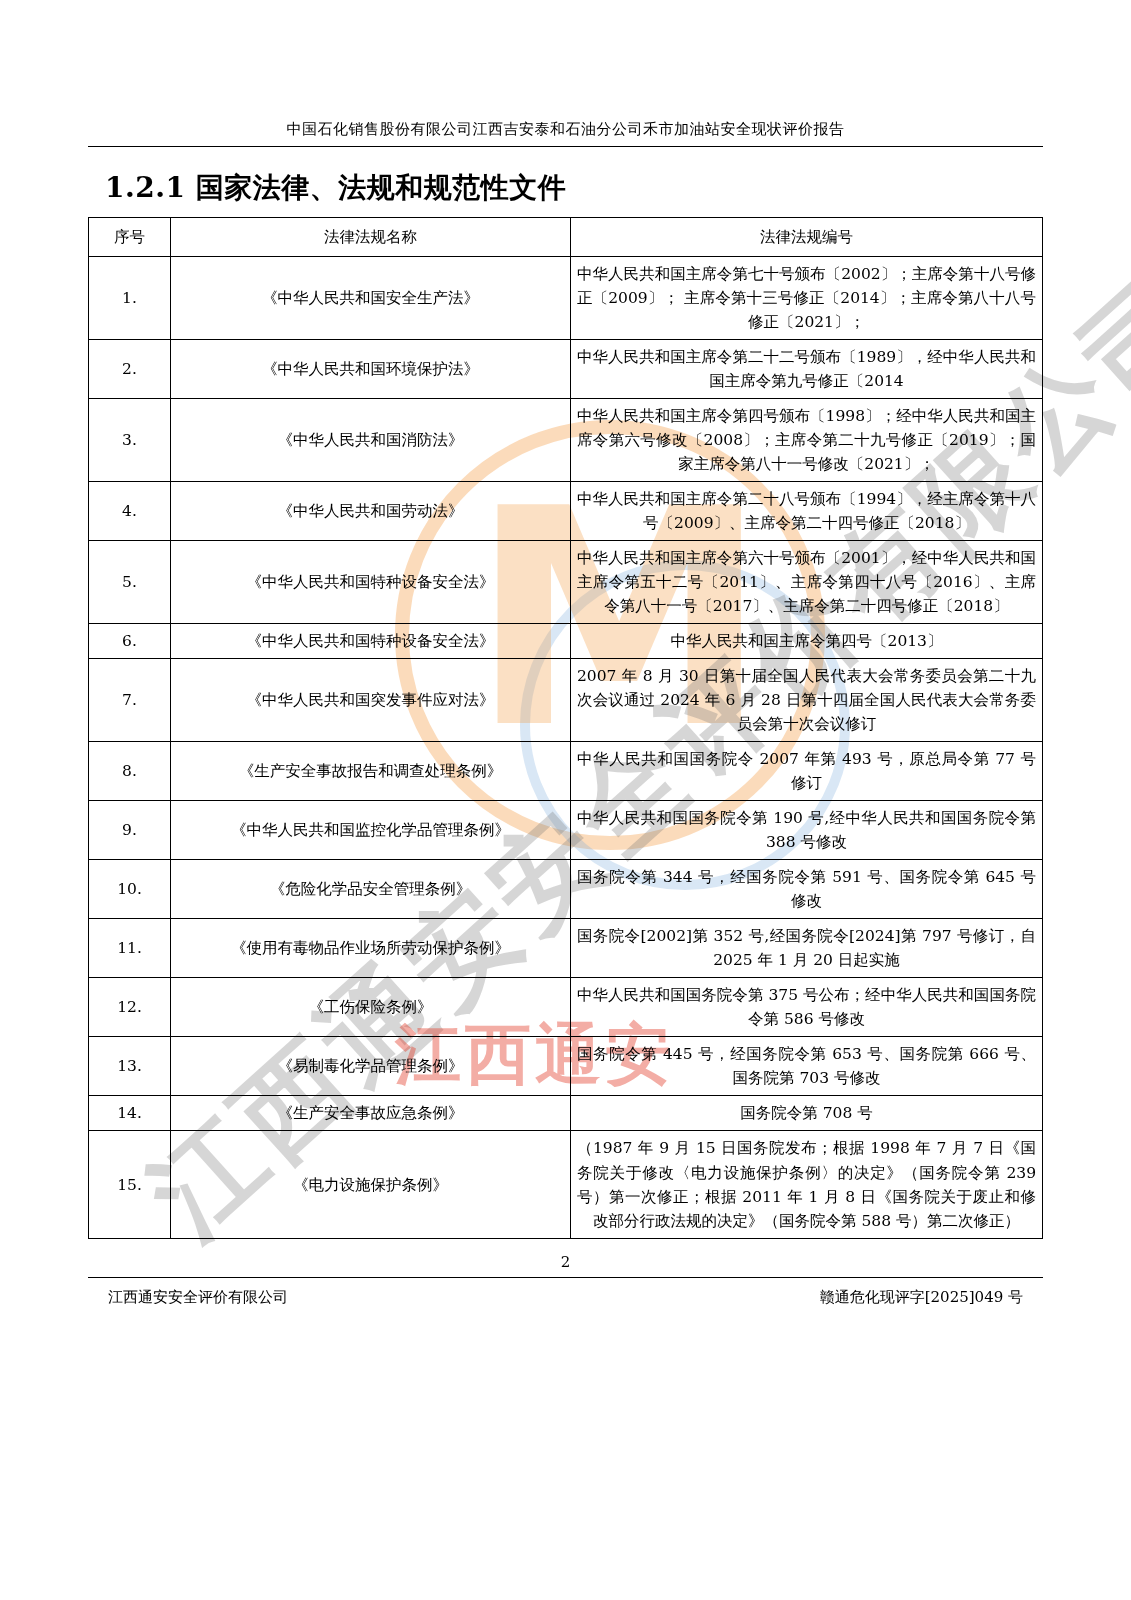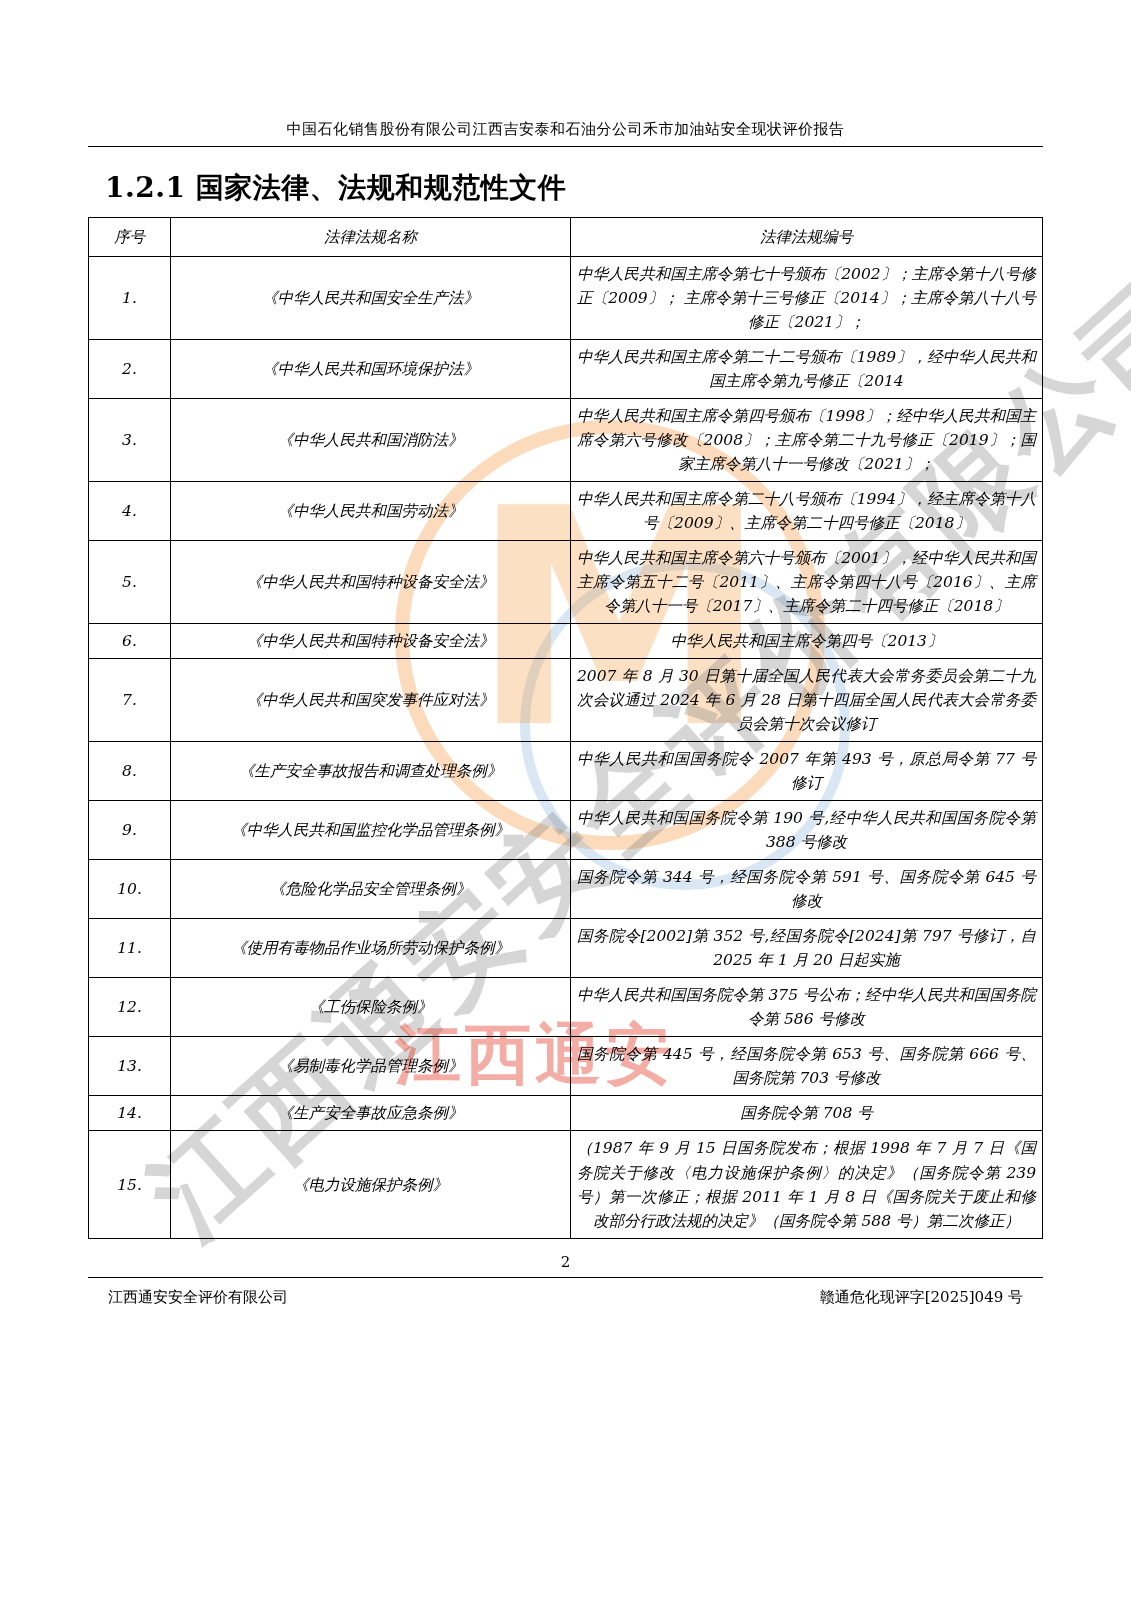--- a/index.html
+++ b/index.html
@@ -118,21 +118,20 @@
     font-size: 15.5px;
     background: transparent;
   }
   table.law th, table.law td {
     border: 1.2px solid #000;
     padding: 5px 6px;
     text-align: center;
     vertical-align: middle;
     line-height: 1.55;
     background: transparent;
-    font-style: italic;
   }
   table.law th {
     font-weight: normal;
     padding: 7px 6px;
   }
   col.c-no { width: 82px; }
   col.c-name { width: 400px; }
   col.c-code { width: auto; }
   td.no { font-size: 15.5px; }
   td.name { font-size: 15.5px; }

